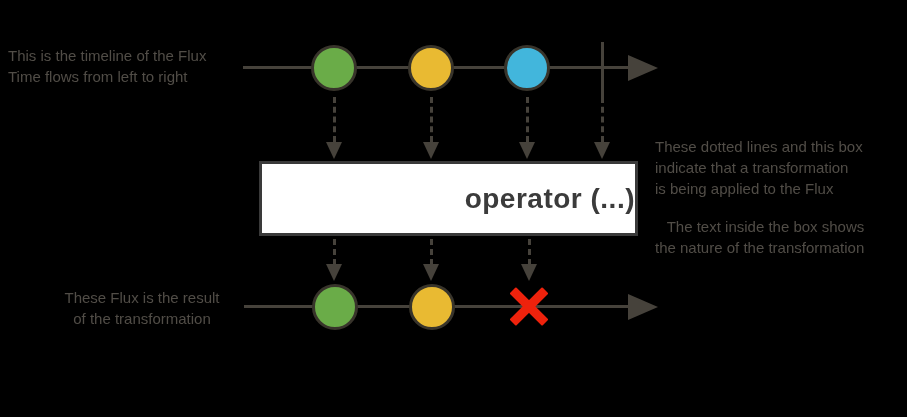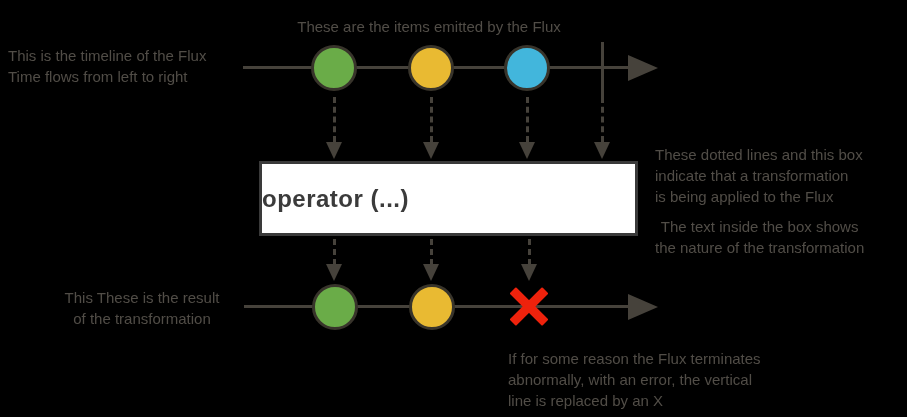--- a/index.html
+++ b/index.html
@@ -21,22 +21,22 @@
     background:var(--background);
     font-family:"Liberation Sans","DejaVu Sans",sans-serif;
   }
   .cap{
     position:absolute;font-size:15px;line-height:21px;
     color:var(--caption-text);white-space:pre-line;
   }
   .cap-timeline{left:8px;top:45px;width:220px;}
   .cap-items{left:268px;top:16px;width:322px;text-align:center;}
   .cap-complete{left:596px;top:5px;text-align:left;}
-  .cap-transform{left:655px;top:144px;text-align:left;}
-  .cap-boxtext{left:655px;top:216px;text-align:center;}
+  .cap-transform{left:655px;top:136px;text-align:left;}
+  .cap-boxtext{left:655px;top:216px;text-align:right;}
   .cap-result{left:48px;top:287px;width:188px;text-align:center;}
   .cap-error{left:508px;top:348px;text-align:left;}
 
   .h-line{position:absolute;height:3px;background:var(--timeline);}
   .line-top{left:243px;top:66px;width:388px;}
   .line-bottom{left:244px;top:305px;width:387px;}
 
   .arrow-right{
     position:absolute;width:0;height:0;
     border-top:13px solid transparent;border-bottom:13px solid transparent;
@@ -65,51 +65,47 @@
     border-left:8px solid transparent;border-right:8px solid transparent;
     border-top:17px solid var(--timeline);
   }
   .ad-top{top:142px;}
   .ad-bottom{top:264px;}
 
   .op-box{
     position:absolute;left:259px;top:161px;width:379px;height:75px;
     box-sizing:border-box;background:var(--box-background);
     border:3px solid var(--box-border);
-    display:flex;align-items:center;justify-content:flex-start;
-    font-weight:bold;font-size:24px;color:var(--operator-text);
+    display:flex;align-items:center;justify-content:flex-end;
+    font-weight:bold;font-size:28px;color:var(--operator-text);
     letter-spacing:0.5px;
   }
 
   .x-mark{position:absolute;left:506px;top:284px;width:46px;height:46px;}
   .x-bar{
     position:absolute;left:0;top:18px;width:46px;height:9px;
     background:var(--error-x);border-radius:1px;
   }
   .x-bar.b1{transform:rotate(45deg);}
   .x-bar.b2{transform:rotate(-45deg);}
 </style>
 </head>
 <body>
 
 <div class="stage">
 
   <div class="cap cap-timeline">This is the timeline of the Flux
 Time flows from left to right</div>
-  <div class="cap cap-items">These are the items emitted by the Flux</div>
   <div class="cap cap-transform">These dotted lines and this box
 indicate that a transformation
 is being applied to the Flux</div>
   <div class="cap cap-boxtext">The text inside the box shows
 the nature of the transformation</div>
-  <div class="cap cap-result">This These is the result
+  <div class="cap cap-result">These Flux is the result
 of the transformation</div>
-  <div class="cap cap-error">If for some reason the Flux terminates
-abnormally, with an error, the vertical
-line is replaced by an X</div>
 
   <div class="h-line line-top"></div>
   <div class="arrow-right arrow-top"></div>
   <div class="marble m-green" style="left:311px;top:45px;"></div>
   <div class="marble m-yellow" style="left:408px;top:45px;"></div>
   <div class="marble m-blue" style="left:504px;top:45px;"></div>
   <div class="v-line complete-line"></div>
 
   <div class="dotted dot-top" style="left:333px;"></div>
   <div class="arrow-down ad-top" style="left:326px;"></div>

